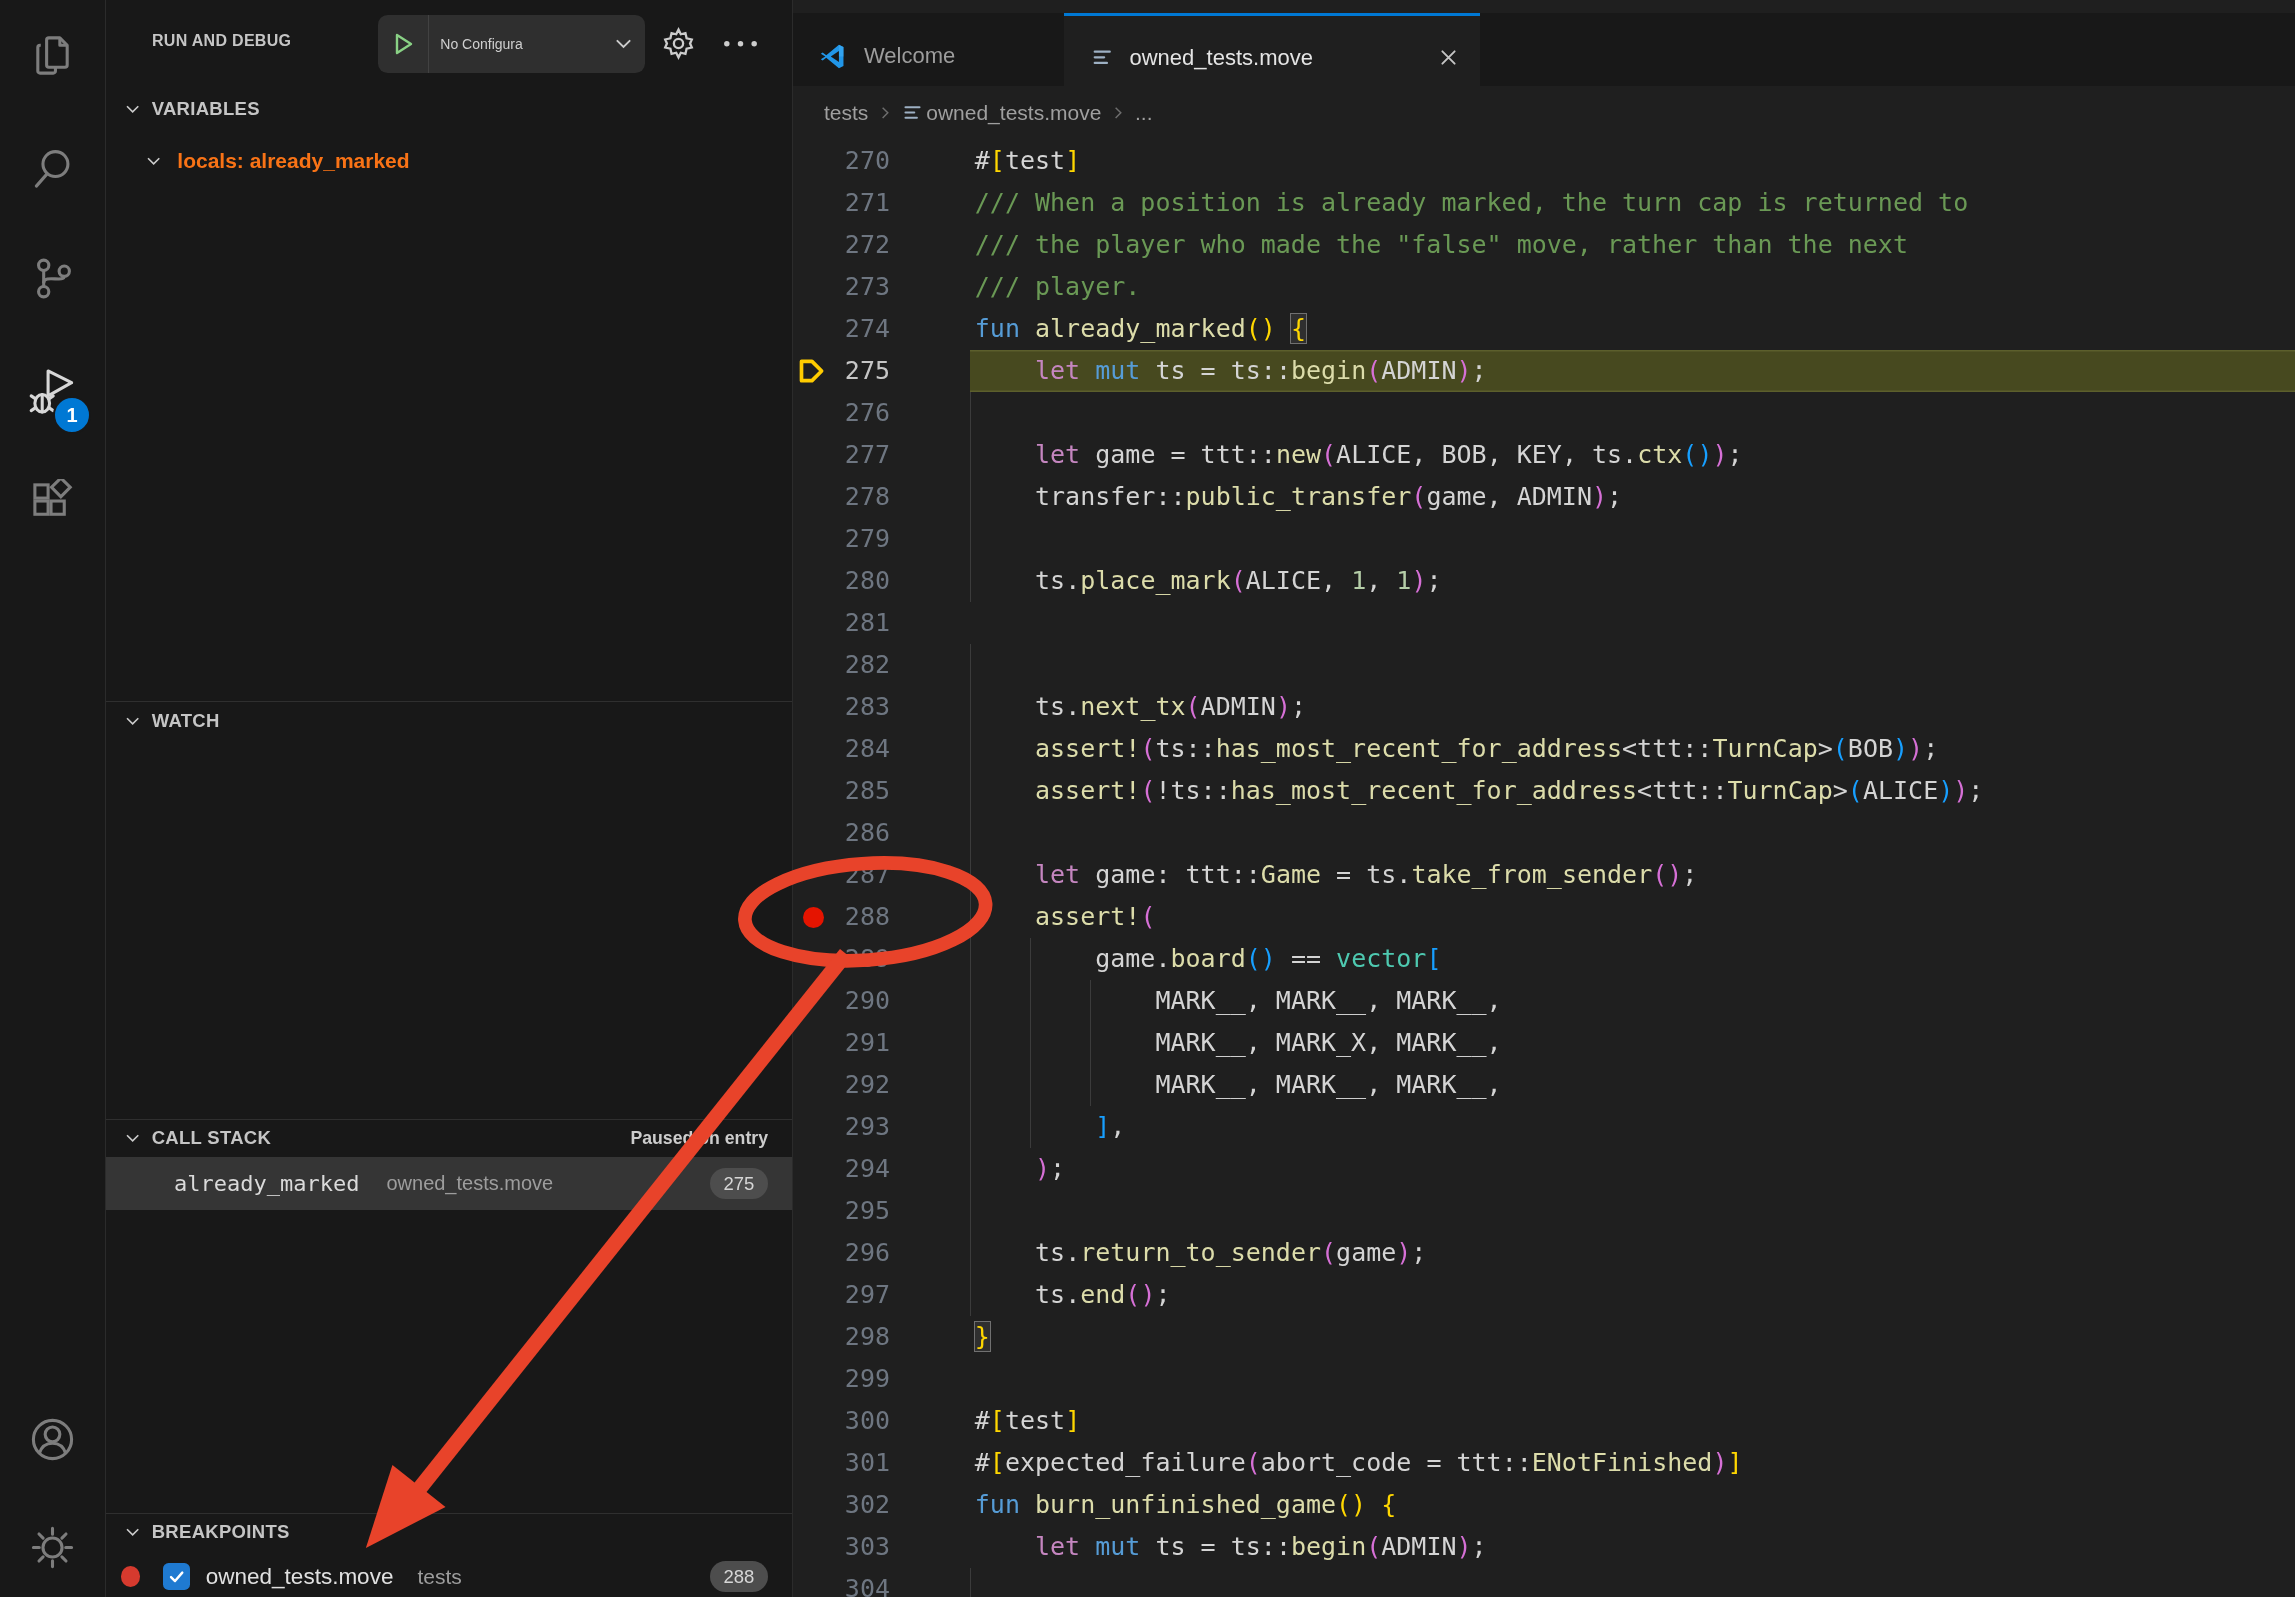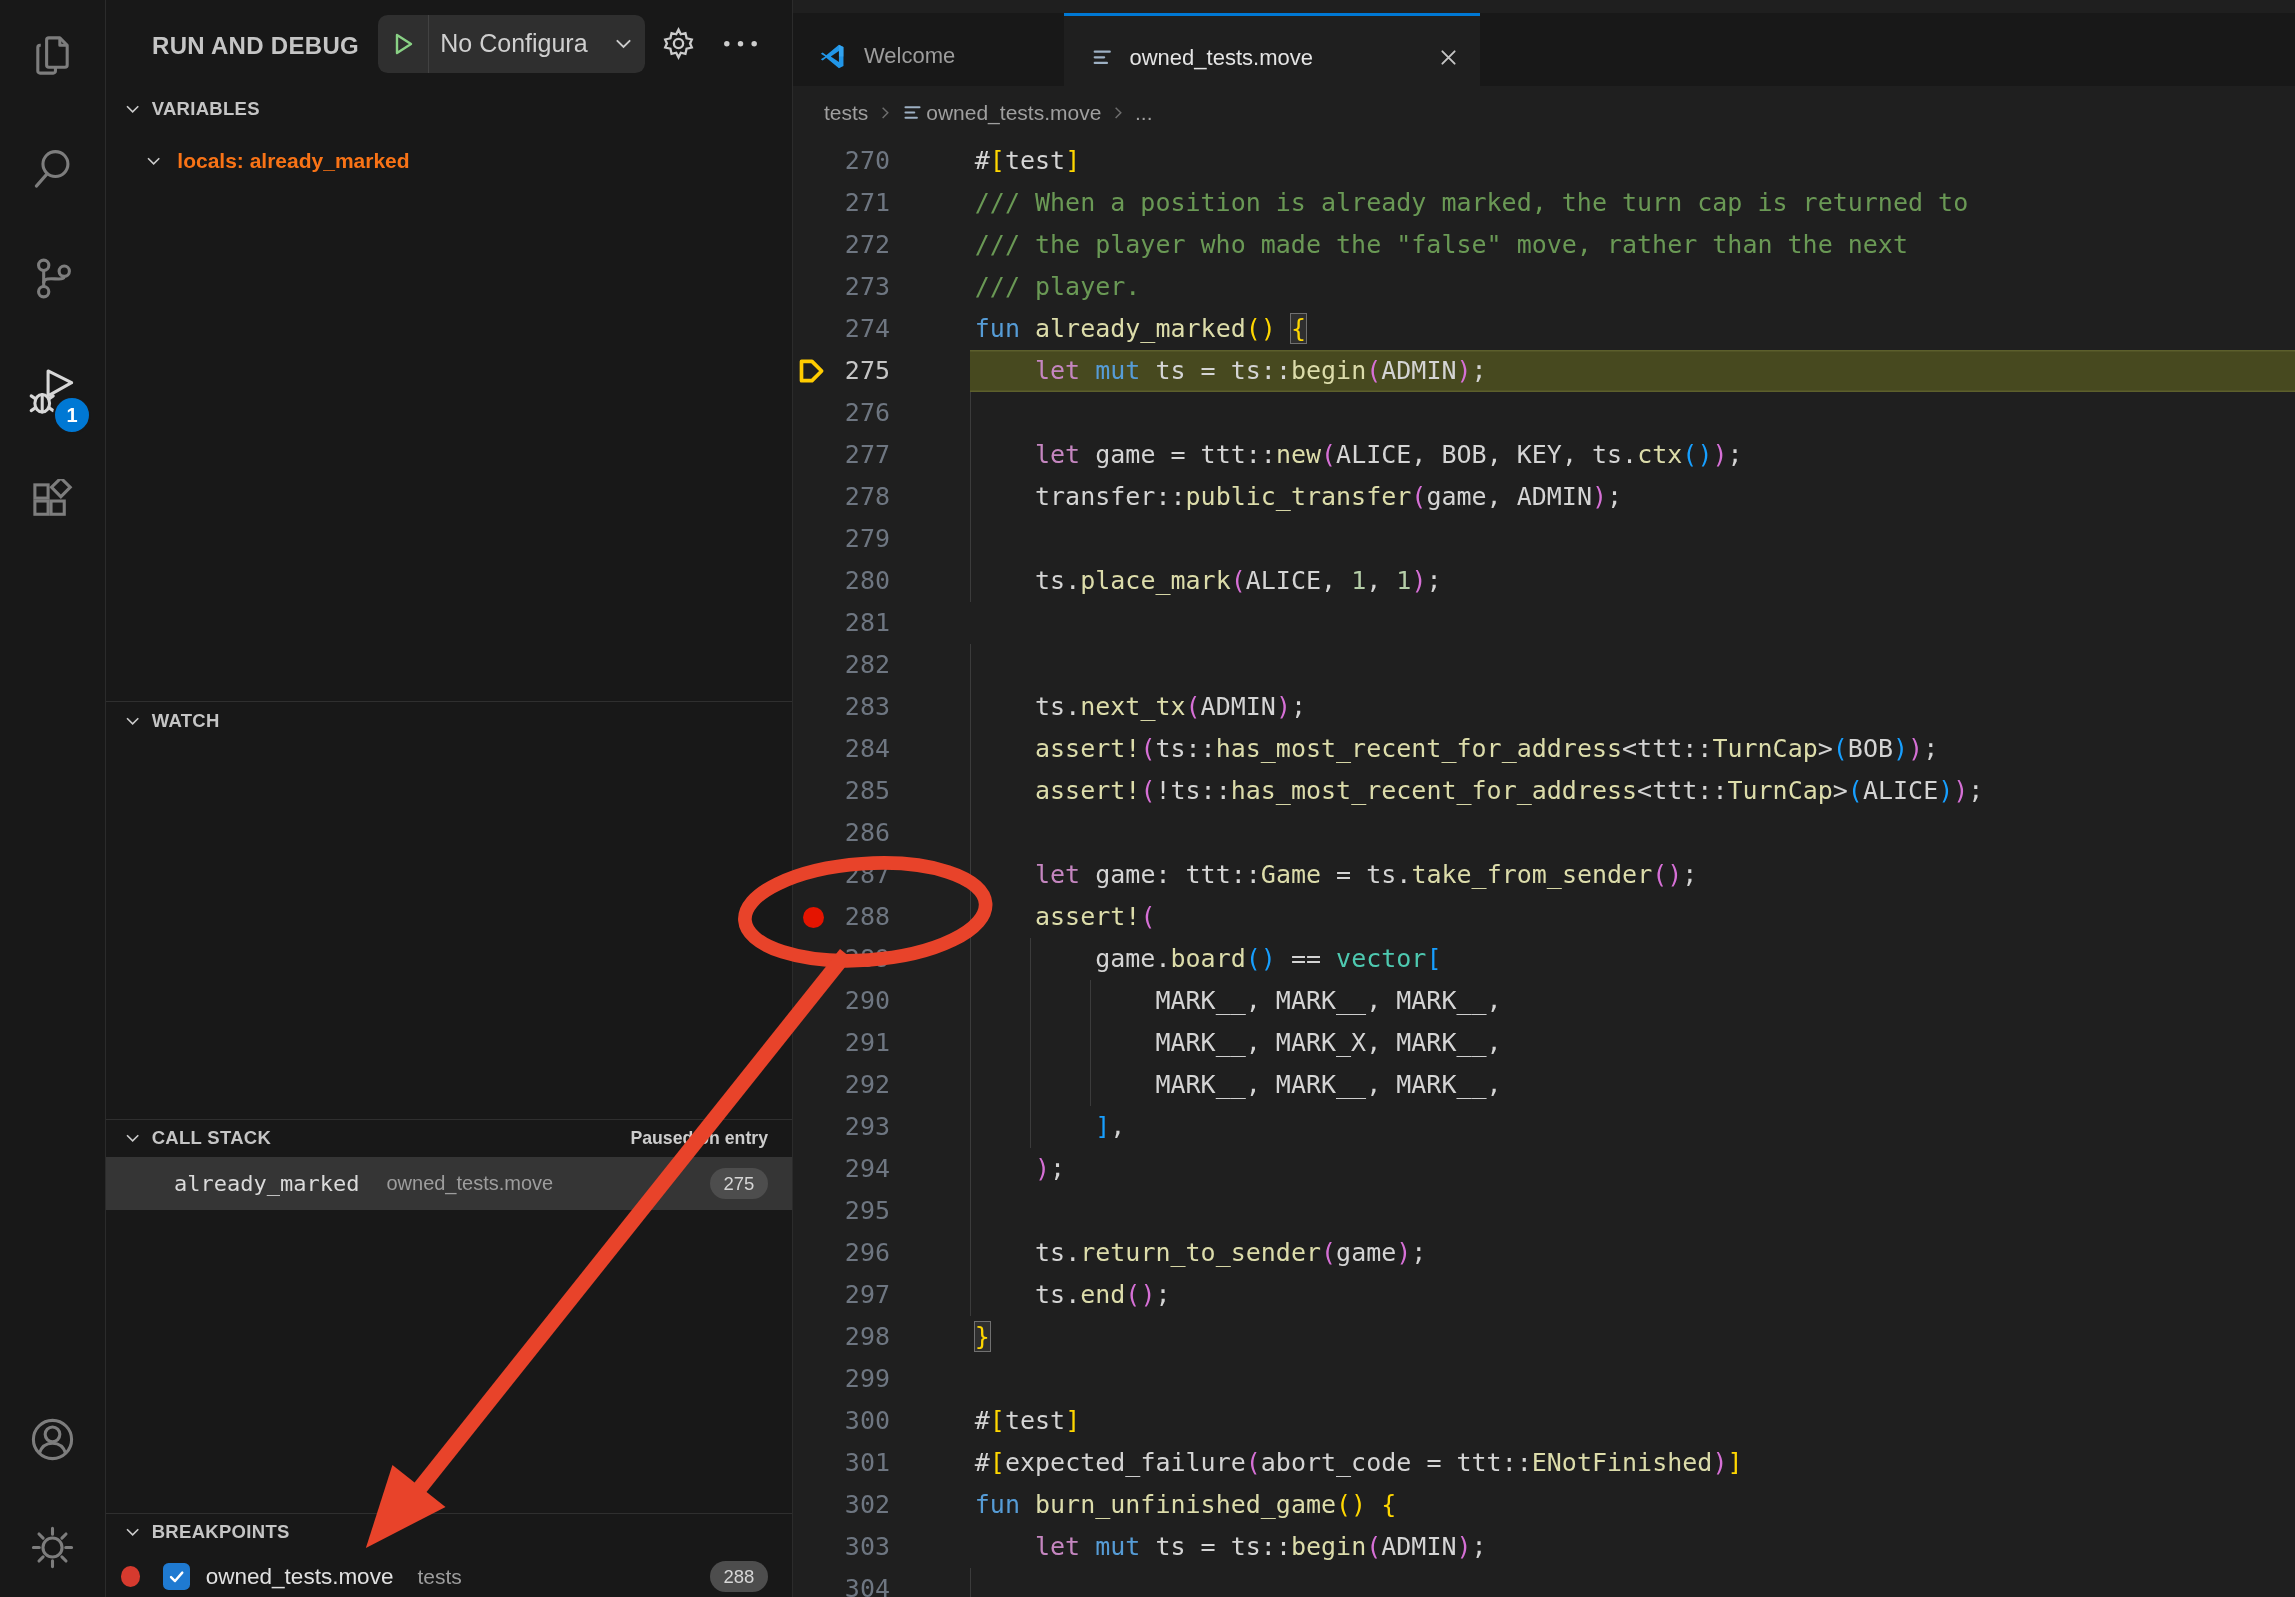--- a/index.html
+++ b/index.html
@@ -11,24 +11,24 @@
   svg{display:block}
   
   .activitybar{position:absolute;left:0;top:0;width:105px;height:1597px;background:#181818;border-right:0.8px solid #2b2b2b;z-index:5;}
   .ab-icon{position:absolute;left:29px;width:47px;height:47px;color:#7d7d7d;cursor:pointer;}
   .ab-icon.active{color:#d7d7d7;}
   .ab-badge{position:absolute;left:53px;top:396px;width:34px;height:34px;border-radius:50%;background:#0078d4;
     color:#fff;font-size:20px;font-weight:700;display:flex;align-items:center;justify-content:center;border:2.4px solid #181818;z-index:6;}
   
   .sidebar{position:absolute;left:105px;top:0;width:687px;height:1597px;background:#181818;border-right:0.8px solid #2b2b2b;z-index:4;color:#cccccc;}
   .sb-header{position:absolute;left:0;top:0;width:100%;height:87px;}
-  .sb-title{position:absolute;left:47px;top:32px;font-size:24px;font-weight:700;letter-spacing:0.3px;color:#c5c5c5;white-space:nowrap;}
+  .sb-title{position:absolute;left:47px;top:32px;font-size:16px;font-weight:700;letter-spacing:0.3px;color:#c5c5c5;white-space:nowrap;}
   .cfgbox{position:absolute;left:273px;top:14.5px;width:267px;height:58px;background:#2f2f2f;border-radius:9.7px;display:flex;align-items:center;}
   .cfg-play{width:50px;height:100%;display:flex;align-items:center;justify-content:center;border-right:0.8px solid #424242;cursor:pointer;}
-  .cfg-label{width:171px;margin-left:11.3px;overflow:hidden;white-space:nowrap;font-size:25px;color:#cfcfcf;cursor:pointer;}
+  .cfg-label{width:171px;margin-left:11.3px;overflow:hidden;white-space:nowrap;font-size:14px;color:#cfcfcf;cursor:pointer;}
   .cfg-chev{margin-left:1.6px;cursor:pointer;}
   .hdr-gear{position:absolute;left:555px;top:25px;width:37px;height:37px;color:#cccccc;cursor:pointer;}
   .hdr-more{position:absolute;left:613px;top:25px;width:45px;height:37px;color:#cccccc;cursor:pointer;display:flex;align-items:center;justify-content:center;}
   .section-head{position:absolute;left:0;width:100%;height:32px;display:flex;align-items:center;cursor:pointer;}
   .section-head .chev{margin-left:17.7px;color:#cccccc;}
   .section-head .lbl{margin-left:9.7px;font-size:18.5px;font-weight:700;letter-spacing:0.3px;color:#c5c5c5;}
   .section-head .right{margin-left:auto;margin-right:24px;font-size:17.7px;font-weight:700;color:#cccccc;}
   .divider{position:absolute;left:0;width:100%;border-top:0.8px solid #2f2f2f;}
   .locals-row{position:absolute;left:0;top:142px;width:100%;height:37px;display:flex;align-items:center;cursor:pointer;}
   .locals-row .chev{margin-left:39px;color:#cccccc;}

